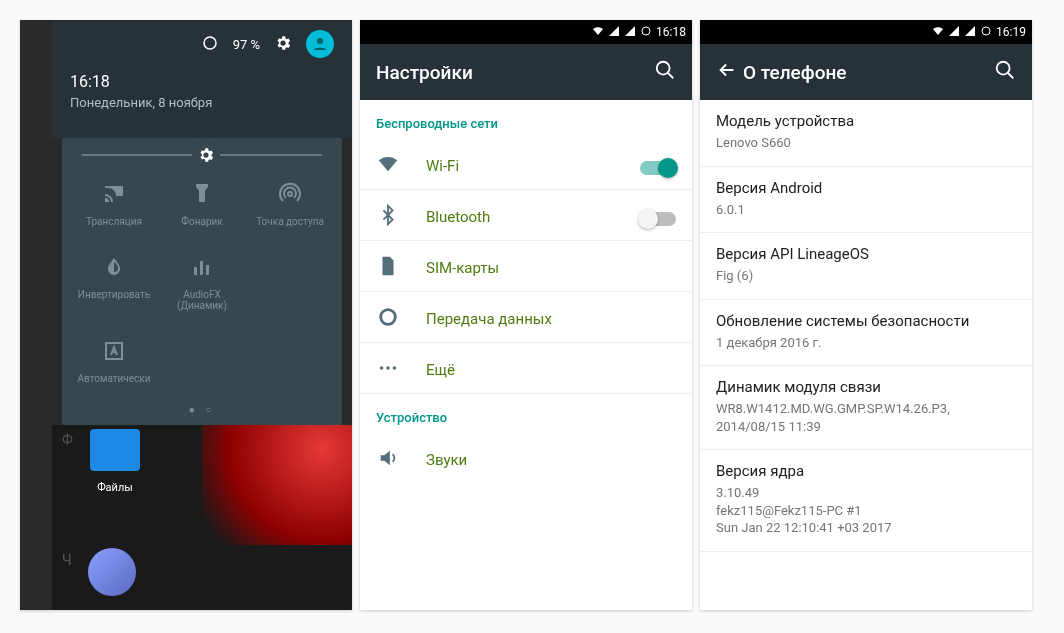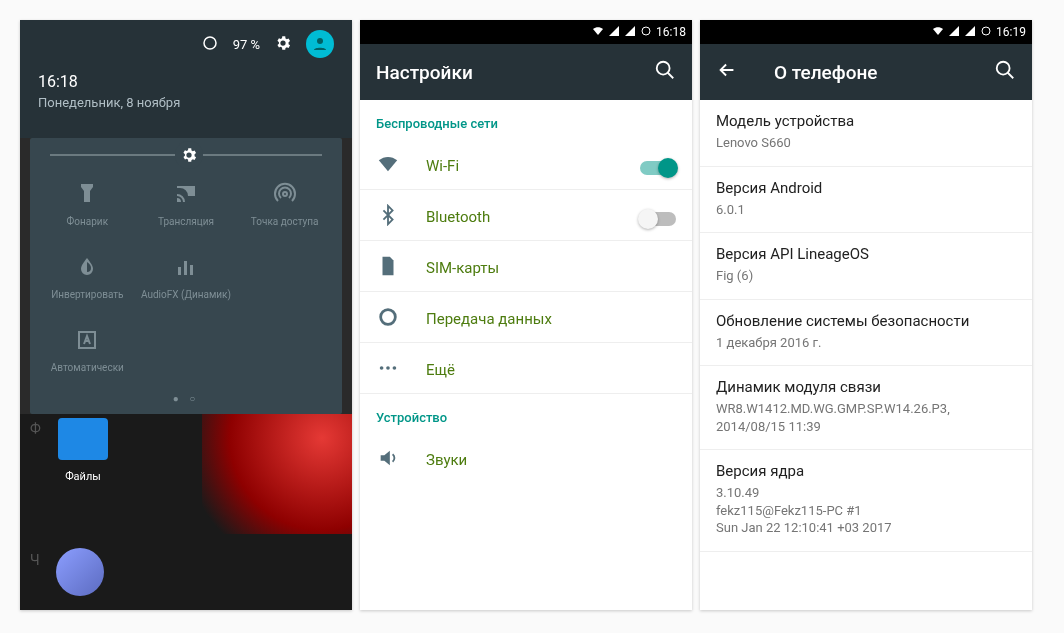--- a/index.html
+++ b/index.html
@@ -11,21 +11,21 @@
     padding: 20px 20px;
   }
   .phone {
     width: 332px; height: 590px;
     background: #fff;
     display: flex; flex-direction: column;
     box-shadow: 0 1px 3px rgba(0,0,0,0.2);
     overflow: hidden;
   }
   
-  .p1 { background: #2a2a2a; position: relative; }
+  .p1 { background: #2a2a2a; position: relative; padding-left: 32px; }
   .p1-top {
     background: #263238; color: #fff;
     height: 118px; padding: 0 18px;
   }
   .p1-stat {
     display: flex; justify-content: flex-end; align-items: center;
     height: 48px; gap: 14px; font-size: 13px;
   }
   .p1-stat svg { width: 18px; height: 18px; }
   .avatar {
@@ -75,21 +75,21 @@
   
   .statusbar {
     height: 24px; background:#000; color:#fff;
     display:flex; align-items:center; justify-content:space-between;
     padding: 0 6px; font-size:12px;
   }
   .sb-left, .sb-right { display:flex; align-items:center; gap:4px; }
   .sb-right svg { width:12px; height:12px; }
   .toolbar {
     height:56px; background:#263238; color:#fff;
-    display:flex; align-items:center; padding:0 16px; gap:36px;
+    display:flex; align-items:center; padding:0 16px; gap:5px;
   }
   .toolbar-title { flex:1; font-size:19px; font-weight:500; }
   .section-header {
     color:#009688; font-size:13px; font-weight:500;
     padding: 16px 16px 8px;
   }
   .row {
     display:flex; align-items:flex-end; padding:14px 16px; gap:26px;
     font-size:15px; color:#4d7c0f;
     border-bottom:1px solid #eee;
@@ -150,29 +150,29 @@
           <svg width="18" height="18" viewBox="0 0 24 24" fill="#fff">
               <path d="M19.4 13a7.5 7.5 0 000-2l2-1.6-2-3.4-2.4 1a7.4 7.4 0 00-1.7-1L15 3h-4l-.3 2.5a7.4 7.4 0 00-1.7 1l-2.4-1-2 3.4L6.6 11a7.5 7.5 0 000 2l-2 1.6 2 3.4 2.4-1c.5.4 1.1.7 1.7 1L11 21h4l.3-2.5c.6-.3 1.2-.6 1.7-1l2.4 1 2-3.4-2-1.6zM12 15.5A3.5 3.5 0 1115.5 12 3.5 3.5 0 0112 15.5z"></path>
             </svg>
         </div>
       </div>
     </div>
 
     <div class="qs-grid">
       <div class="qs-tile">
         <span><svg viewBox="0 0 24 24" fill="currentColor">
+              <path d="M3 4h18v10h-7a8 8 0 00-8-8H3zm0 8a8 8 0 018 8H9a6 6 0 00-6-6zm0 4a4 4 0 014 4H3z"></path>
+            </svg></span>
+        <span>Трансляция</span>
+      </div>
+      <div class="qs-tile">
+        <span><svg viewBox="0 0 24 24" fill="currentColor">
               <path d="M6 2h12v3l-3 4v11h-6V9L6 5z"></path>
             </svg></span>
         <span>Фонарик</span>
-      </div>
-      <div class="qs-tile">
-        <span><svg viewBox="0 0 24 24" fill="currentColor">
-              <path d="M3 4h18v10h-7a8 8 0 00-8-8H3zm0 8a8 8 0 018 8H9a6 6 0 00-6-6zm0 4a4 4 0 014 4H3z"></path>
-            </svg></span>
-        <span>Трансляция</span>
       </div>
       <div class="qs-tile">
         <span><svg viewBox="0 0 24 24" fill="none" stroke="currentColor" stroke-width="2">
               <circle cx="12" cy="12" r="2"></circle>
               <path d="M8 16a6 6 0 118 0M5 19a10 10 0 1114 0"></path>
             </svg></span>
         <span>Точка доступа</span>
       </div>
       <div class="qs-tile">
         <span><svg viewBox="0 0 24 24" fill="currentColor">

